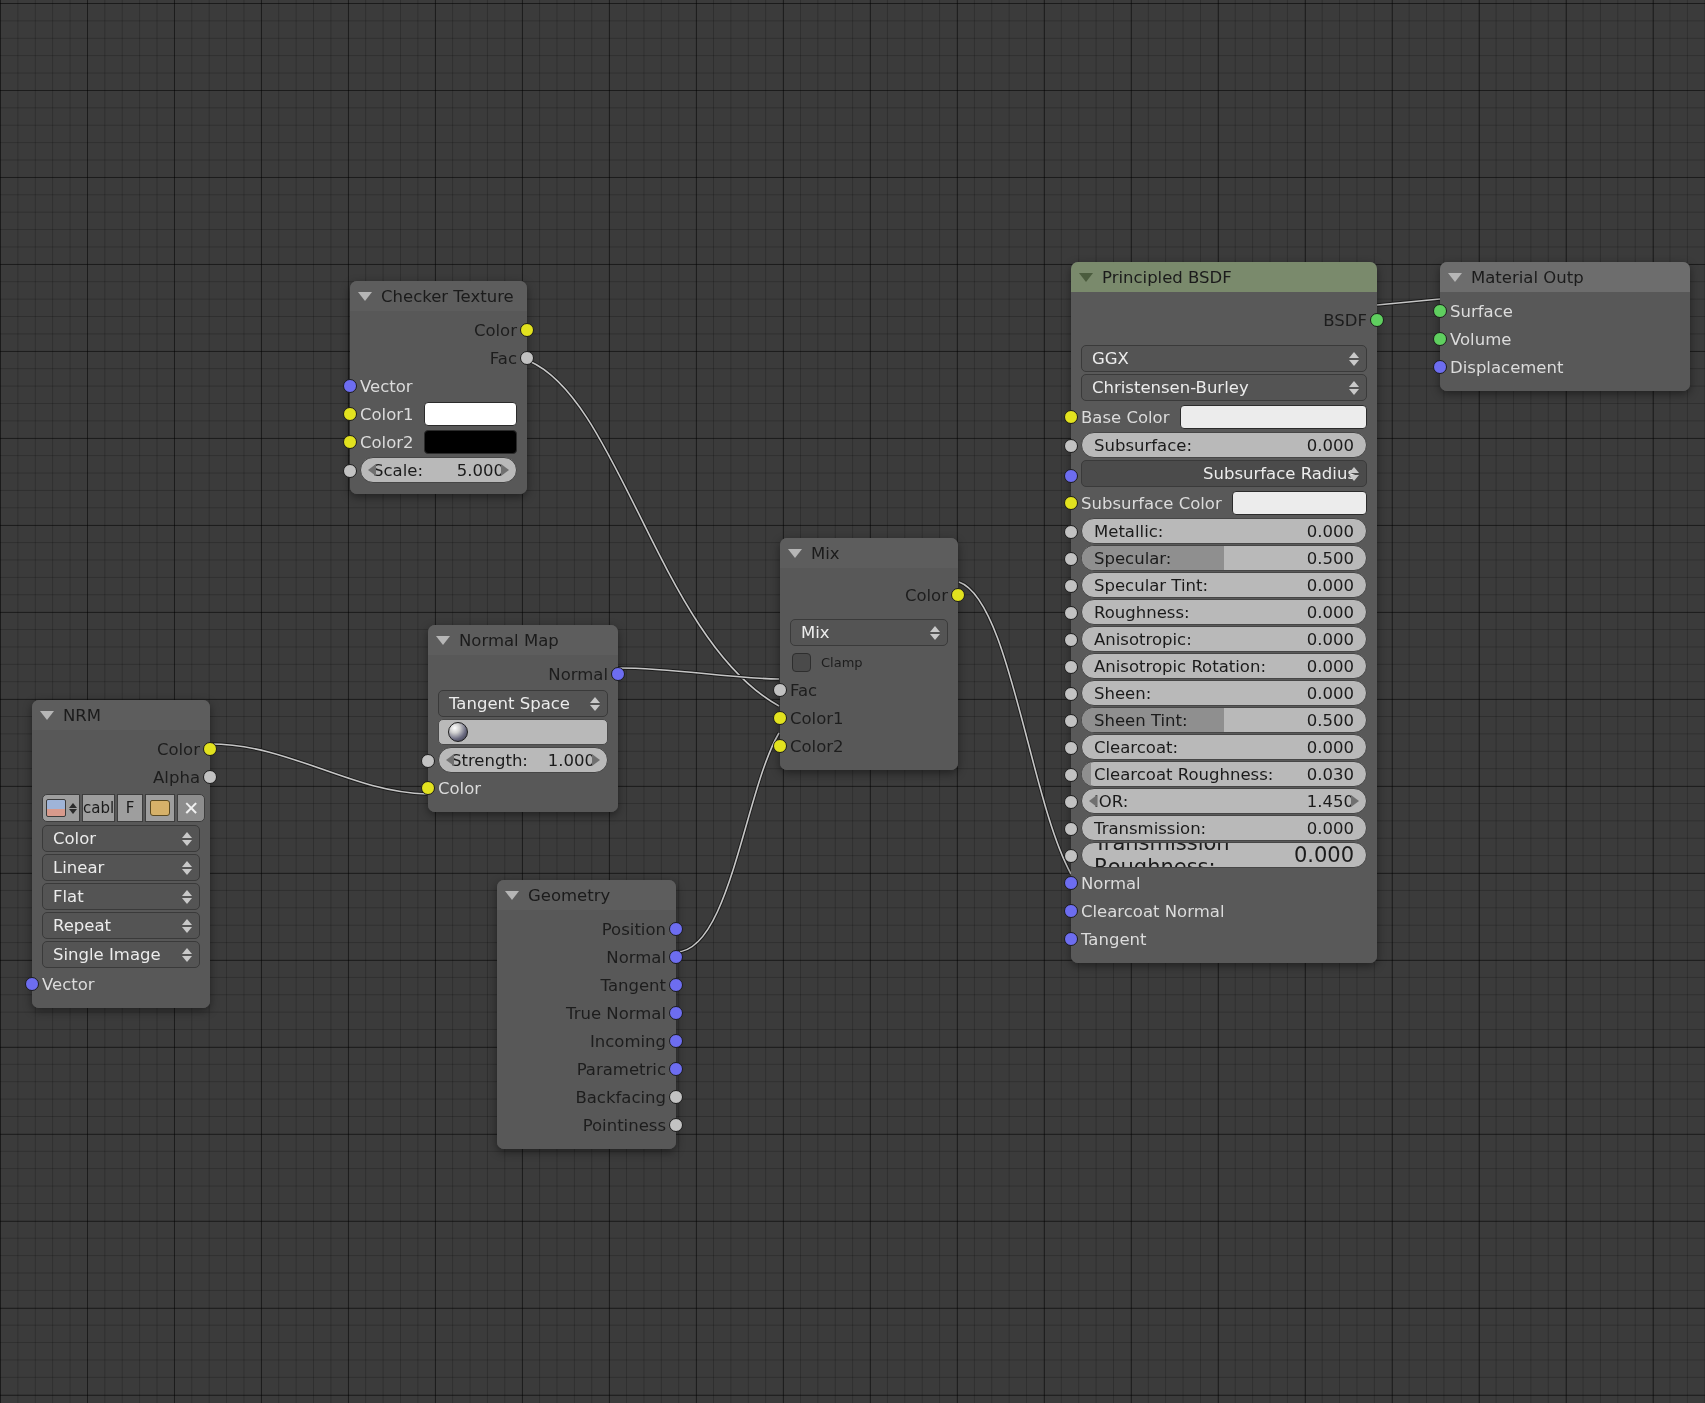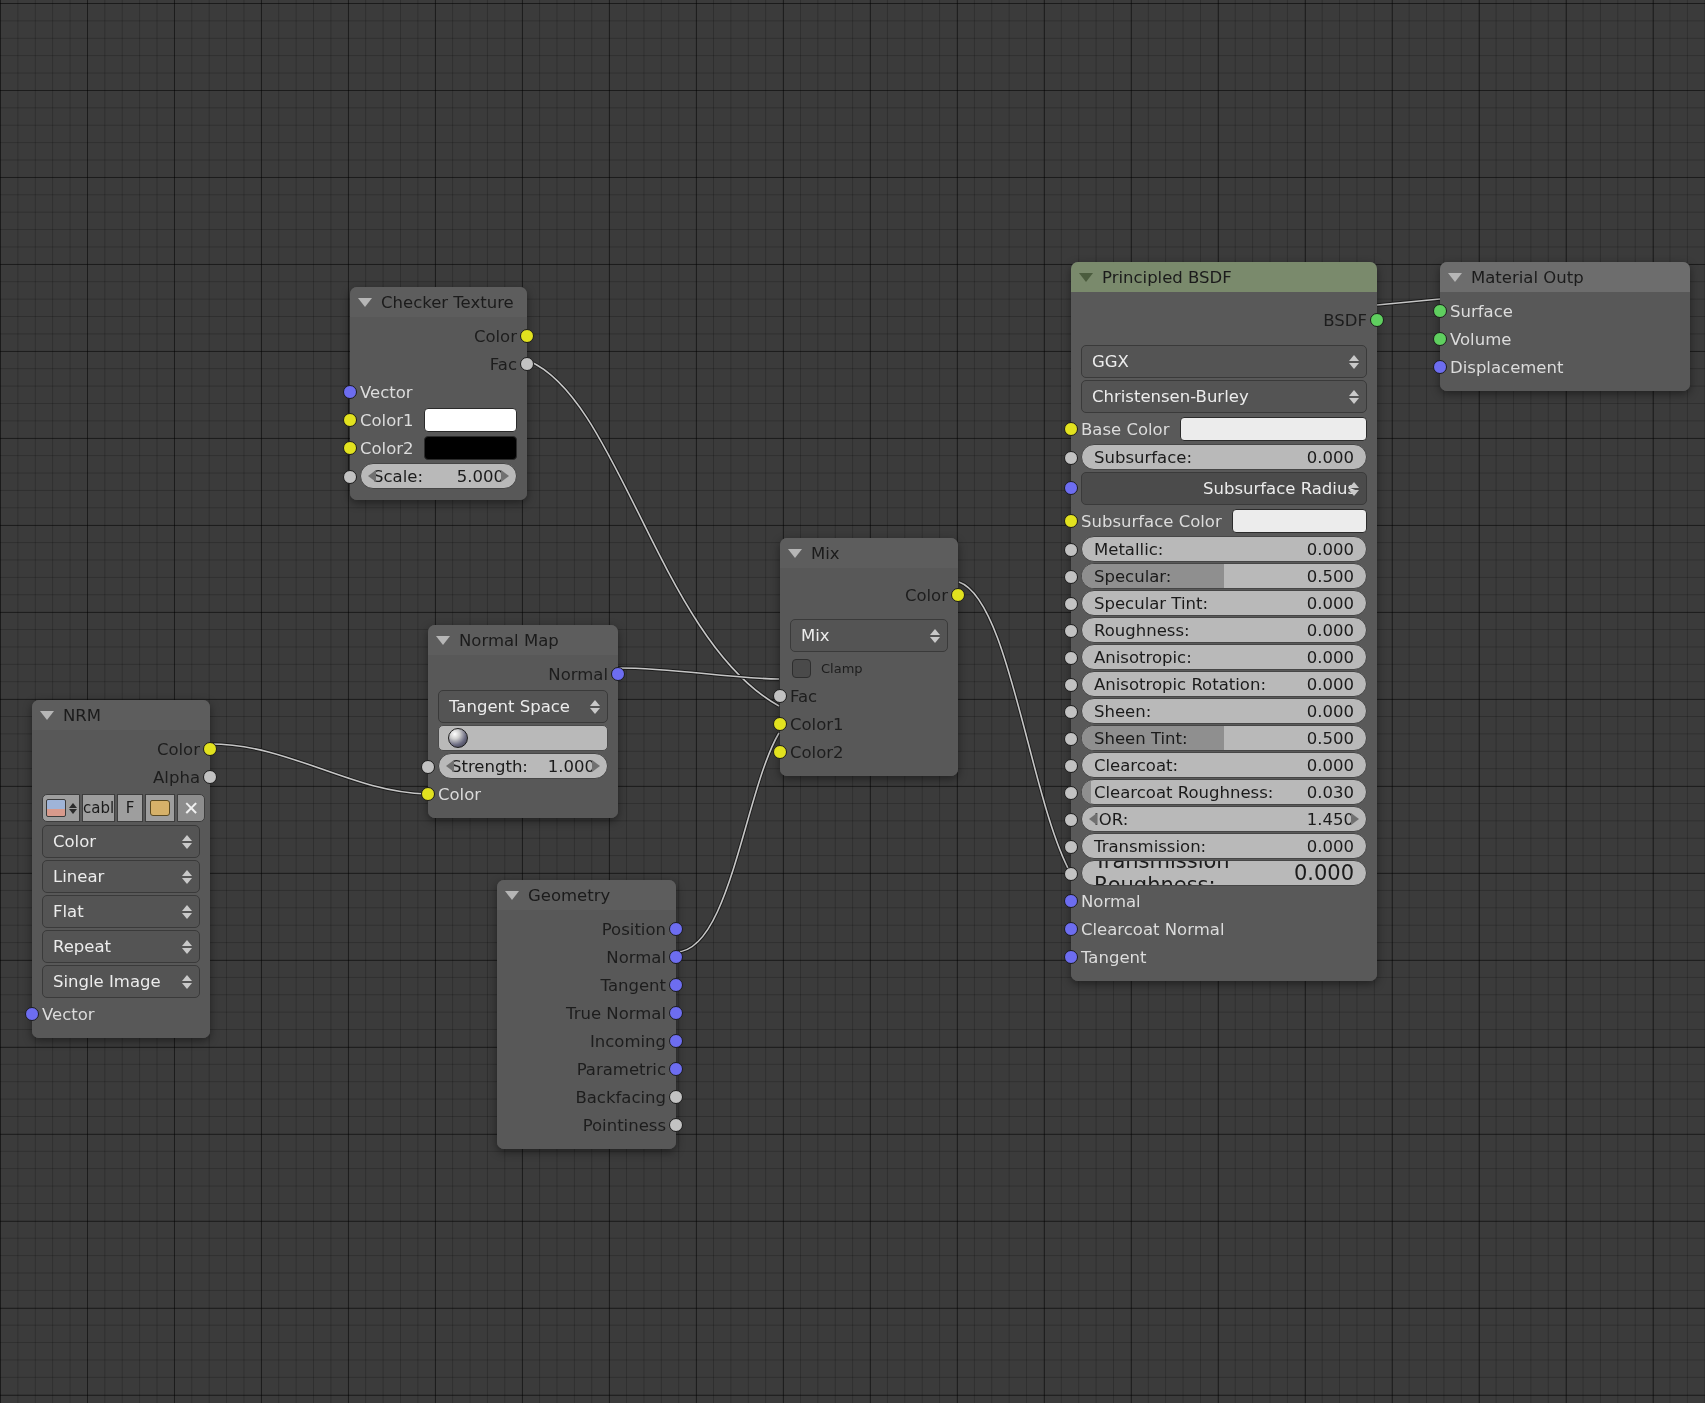--- a/index.html
+++ b/index.html
@@ -139,21 +139,21 @@
   }
   .rowswatch {
     display: flex; align-items: center;
     padding: 0 10px; height: 28px; position: relative;
     font-size: 16.5px; color: #dcdcdc;
   }
   .rowswatch .lbl { flex: 0 0 auto; }
   .rowswatch .colorswatch { flex: 1 1 auto; margin-left: 10px; }
 
   .enumbox {
-    margin: 2px 10px; height: 33px; border-radius: 5px;
+    margin: 2px 10px; height: 27px; border-radius: 5px;
     background: #545454; border: 1px solid #3a3a3a;
     display:flex; align-items:center; padding: 0 10px;
     color:#ececec; font-size: 16.5px; position: relative;
   }
   .enumbox.dark { background: #4b4b4b; justify-content: flex-end; }
 
   .checkrow { display:flex; align-items:center; padding: 2px 12px; height:28px; }
   .checkbox {
     width: 19px; height: 19px; border-radius: 4px;
     background: #4a4a4a; border: 1px solid #2e2e2e; margin-right: 10px;
@@ -212,21 +212,21 @@
     <path d="M 676 952 C 730 952 745 790 779 733" stroke="#1c1c1c" stroke-width="3.5" fill="none"></path>
     <path d="M 676 952 C 730 952 745 790 779 733" stroke="#c6c6c6" stroke-width="1.6" fill="none"></path>
 
     <path d="M 959 582 C 1010 600 1030 800 1071 874" stroke="#1c1c1c" stroke-width="3.5" fill="none"></path>
     <path d="M 959 582 C 1010 600 1030 800 1071 874" stroke="#c6c6c6" stroke-width="1.6" fill="none"></path>
 
     <path d="M 1377 305 L 1440 299" stroke="#1c1c1c" stroke-width="3.5" fill="none"></path>
     <path d="M 1377 305 L 1440 299" stroke="#c6c6c6" stroke-width="1.6" fill="none"></path>
   </svg>
 
-  <div class="node" id="n-checker" style="left:350px; top:287px; width:177px;">
+  <div class="node" id="n-checker" style="left:350px; top:281px; width:177px;">
     <div class="node-header">
       <span class="tri"></span>
       <span>Checker Texture</span>
     </div>
     <div class="node-body">
       <div class="row out">
         <span>Color</span>
         <span class="sock right s-yellow"></span>
       </div>
       <div class="row out">

